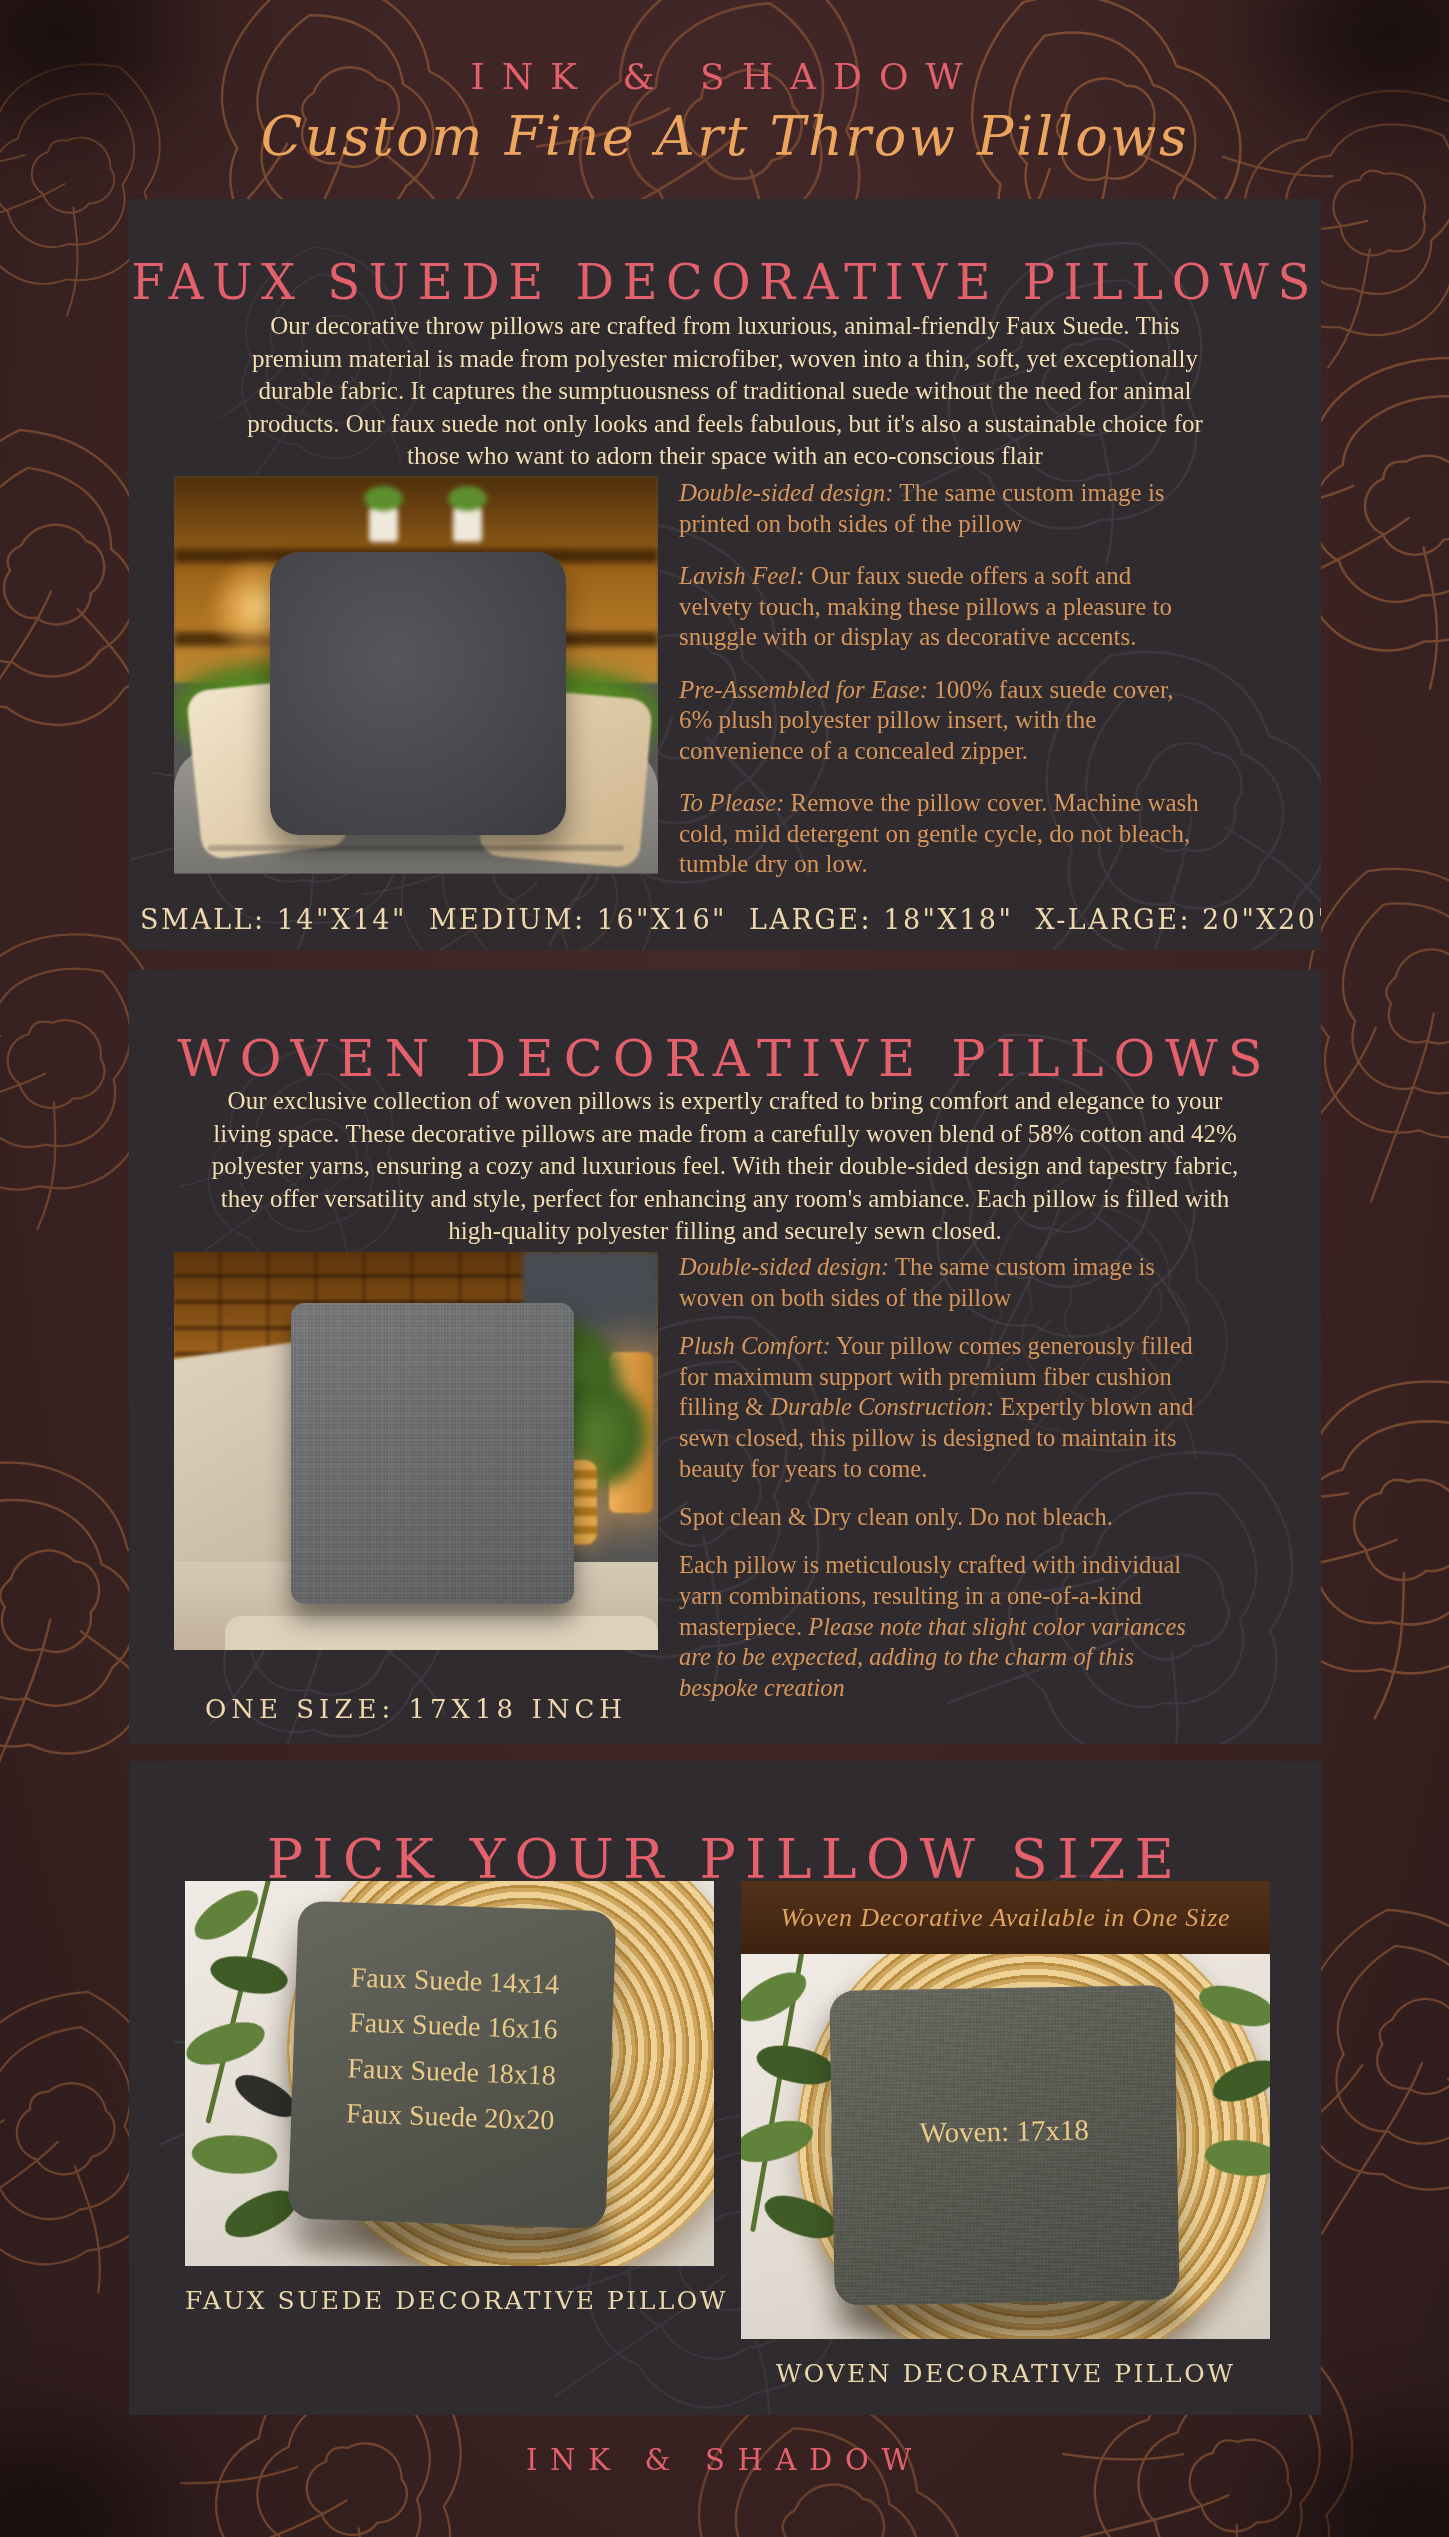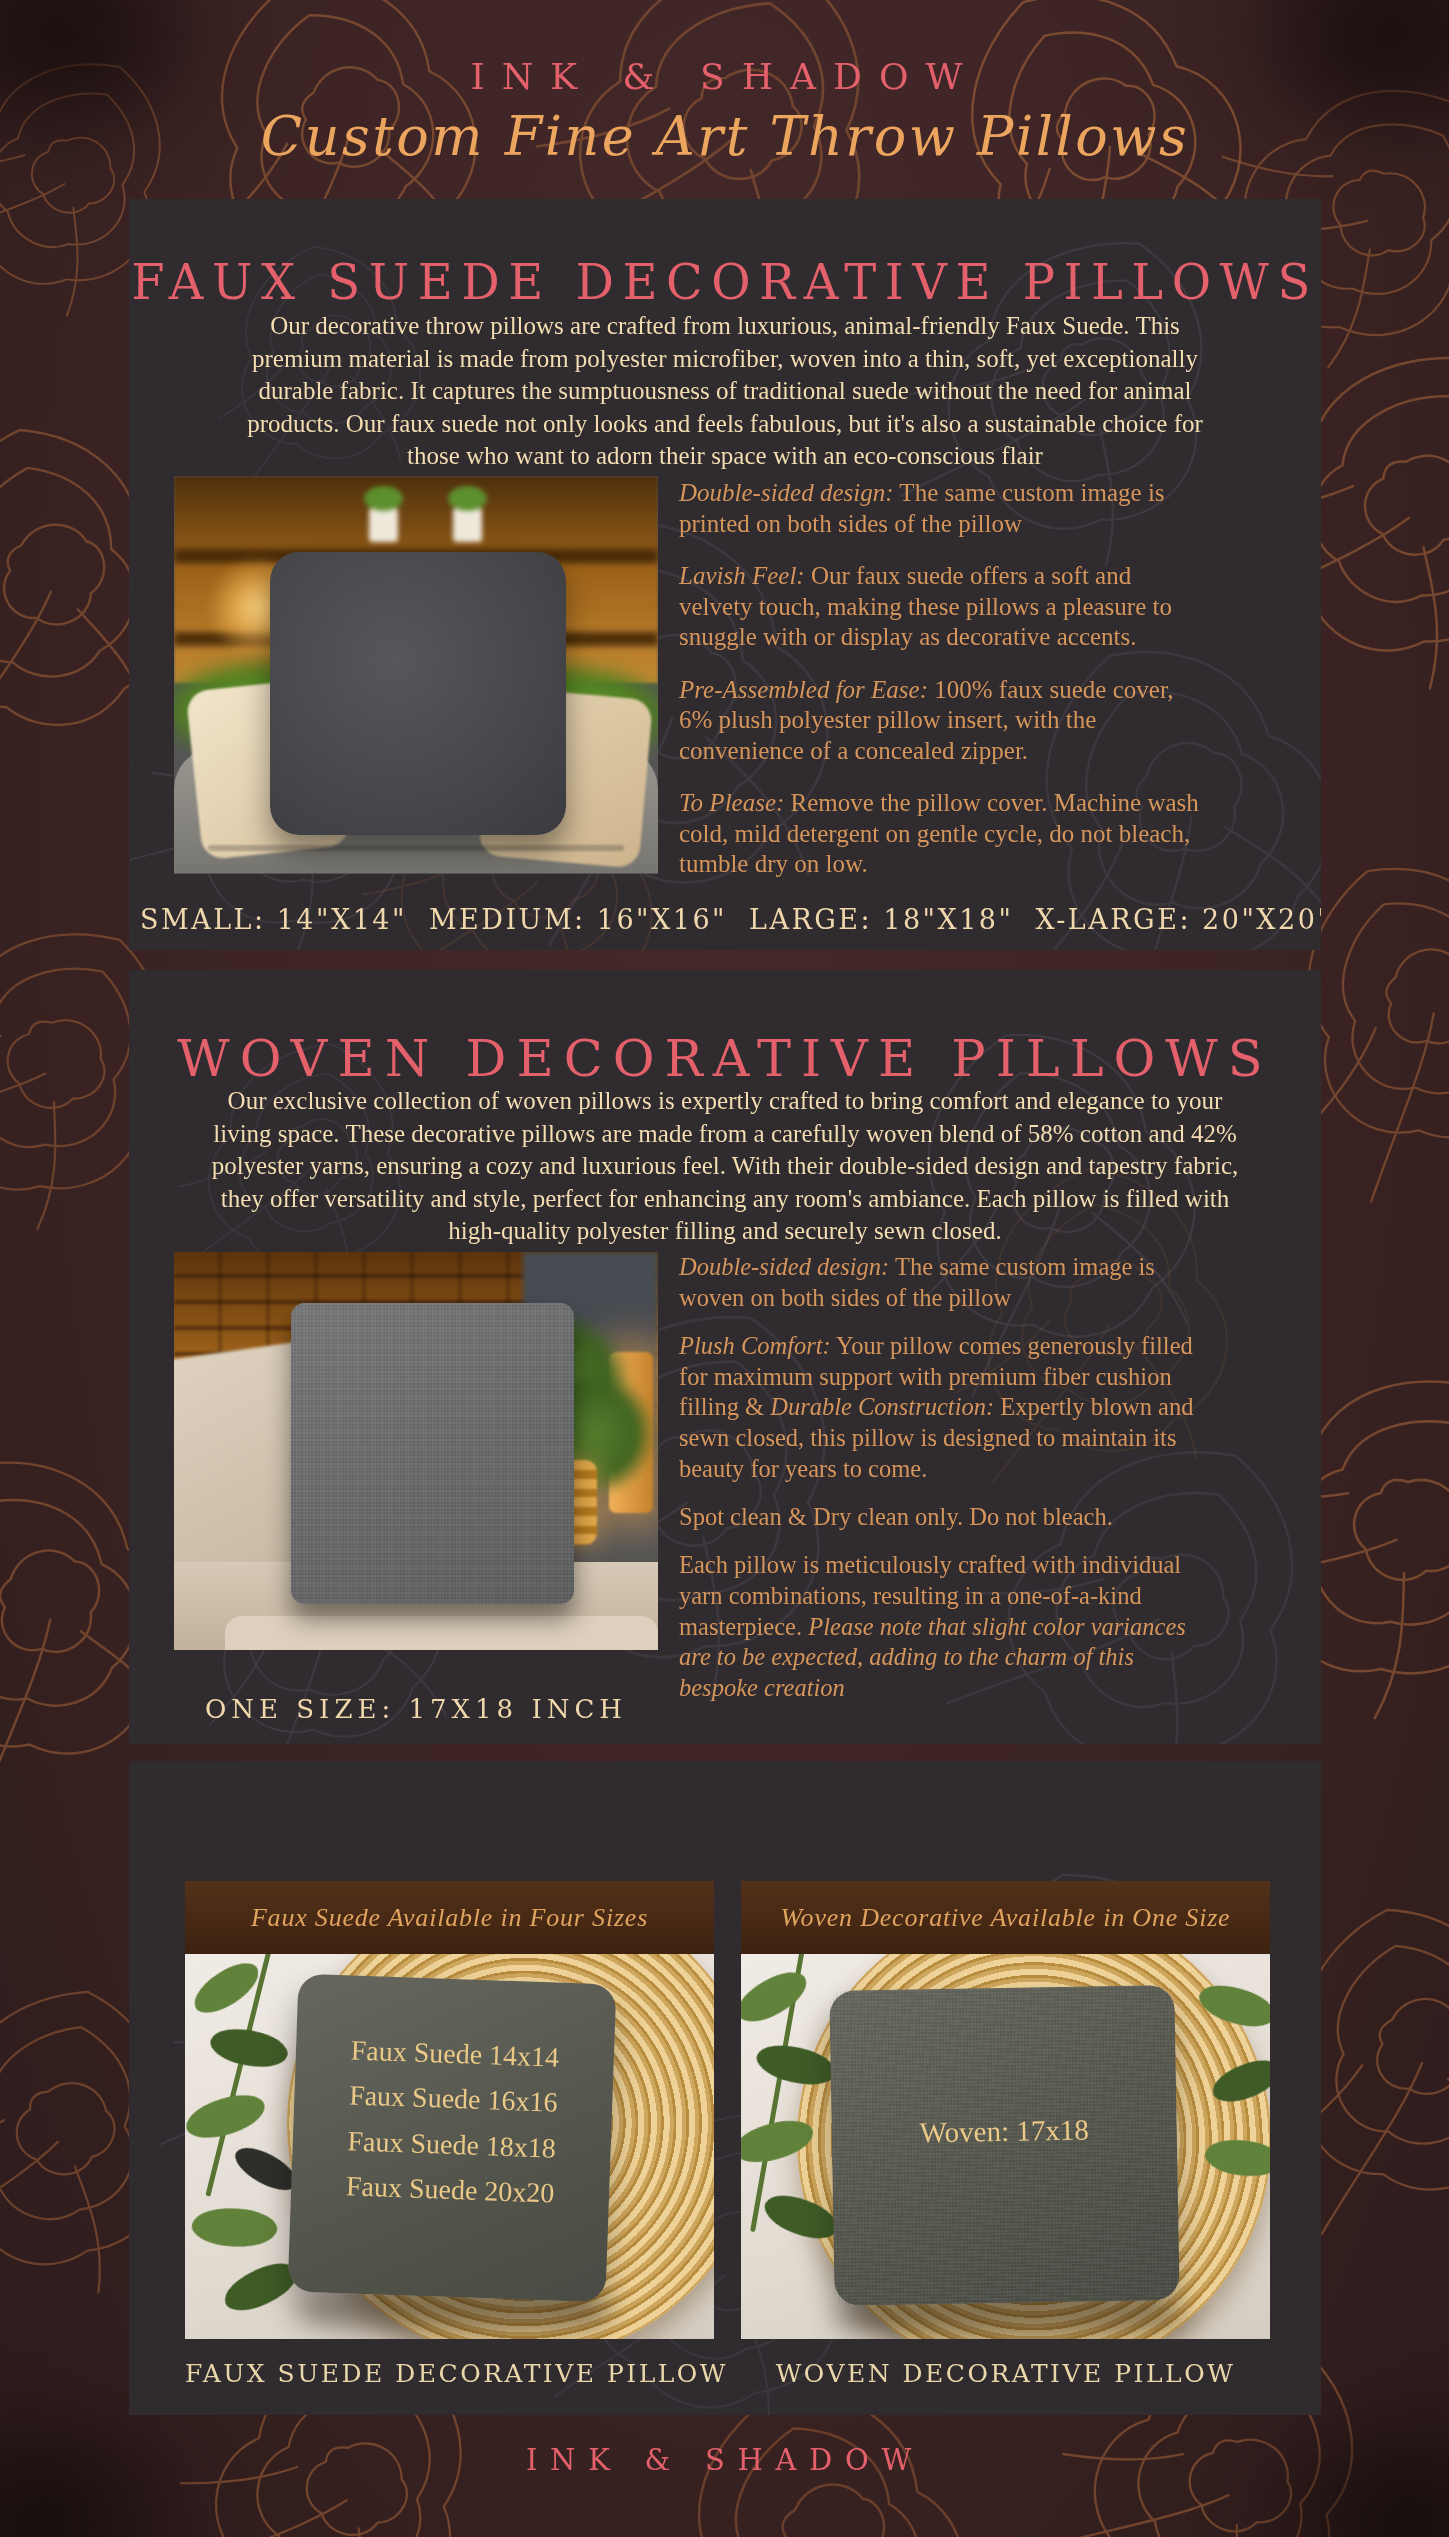--- a/index.html
+++ b/index.html
@@ -259,25 +259,23 @@
 
   <section class="panel" id="panel-picker">
     <svg class="panel-florals" width="1192" height="654" viewBox="0 0 1409 773">
       <g stroke="#4d4750" stroke-width="1.4" fill="none">
         <use href="#flora" width="420" height="420" transform="translate(60,120) rotate(20 210 210)" opacity=".5"></use>
         <use href="#flora" width="440" height="440" transform="translate(940,90) rotate(-18 220 220)" opacity=".5"></use>
         <use href="#flora" width="420" height="420" transform="translate(500,380) rotate(10 210 210)" opacity=".4"></use>
       </g>
     </svg>
 
+    <h2 class="section-heading">PICK YOUR PILLOW SIZE</h2>
 
     <div class="card card-left">
-      <div class="banner">
-          <span>Faux Suede Available in Four Sizes</span>
-        </div>
       <div class="card-photo">
         <div class="ps-bg"></div>
         <div class="ps-wicker" style="left:102px;top:-68px;width:474px;height:474px;"></div>
         <div class="stem" style="left:51px;top:-8.5px;height:254px;transform:rotate(14deg);"></div>
         <div class="leaf" style="left:5px;top:17px;width:73px;height:34px;transform:rotate(-28deg);"></div>
         <div class="leaf dark" style="left:25px;top:76px;width:78px;height:36px;transform:rotate(16deg);"></div>
         <div class="leaf" style="left:0px;top:144px;width:81px;height:37px;transform:rotate(-12deg);"></div>
         <div class="leaf black" style="left:47px;top:200px;width:68px;height:30px;transform:rotate(34deg);"></div>
         <div class="leaf" style="left:6.8px;top:254px;width:85px;height:39px;transform:rotate(8deg);"></div>
         <div class="leaf dark" style="left:37px;top:315px;width:78px;height:36px;transform:rotate(-20deg);"></div>

